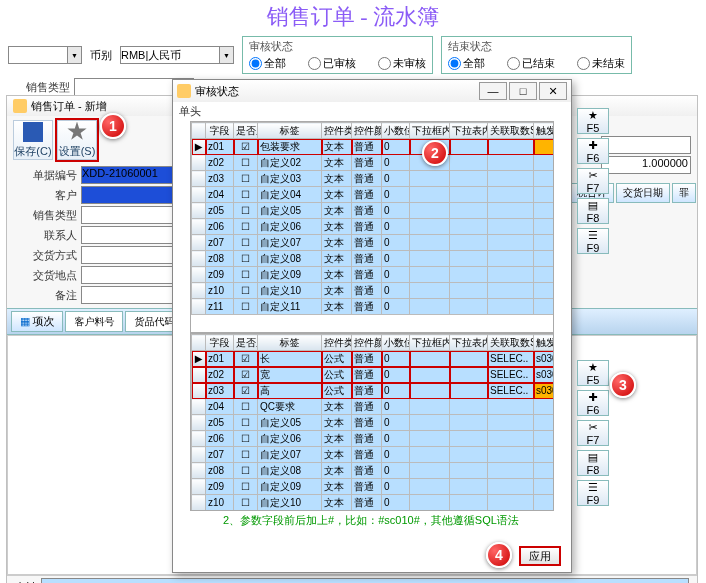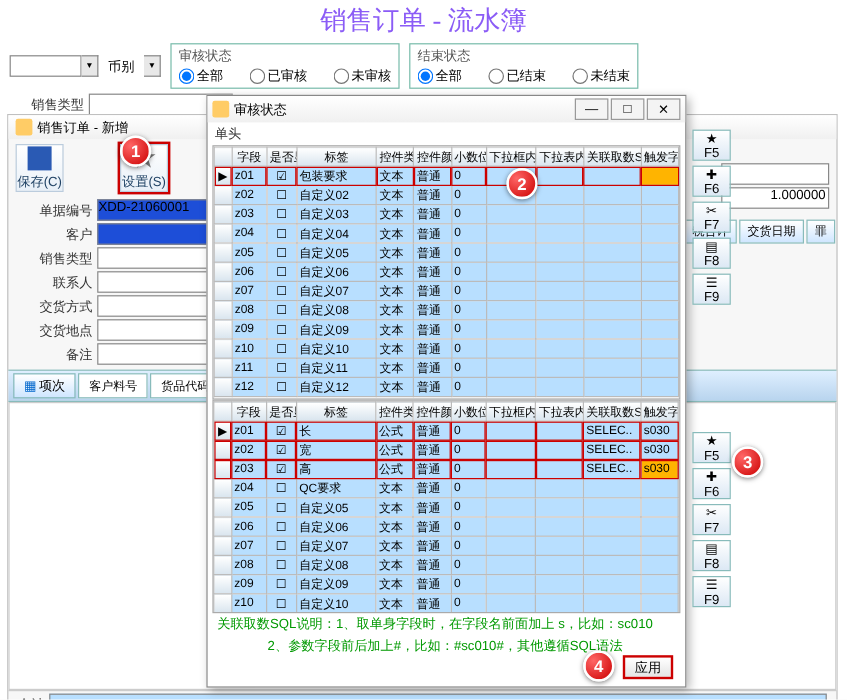--- a/index.html
+++ b/index.html
@@ -19,39 +19,39 @@
 .form-row .fld { border: 1px solid #888; height: 18px; width: 120px; background: #fff; }
 
 .main-window { position: absolute; left: 6px; top: 95px; width: 692px; border: 1px solid #c0c0c0; background: #f7f7f7; }
 .main-titlebar { background: linear-gradient(#fff,#f0f0f0); display: flex; align-items: center; padding: 2px 6px; height: 20px; gap: 4px; }
 .main-titlebar .ico { width: 14px; height: 14px; background: #ffcc66; border-radius: 2px; }
 .toolbar { display: flex; padding: 4px 6px; gap: 4px; }
 .tool-btn { width: 40px; height: 40px; border: 1px solid #bcd; background: linear-gradient(#fff,#e8f0f8); display: flex; flex-direction: column; align-items: center; justify-content: center; font-size: 10px; color: #246; cursor: pointer; }
 .tool-btn .ico { width: 20px; height: 20px; margin-bottom: 2px; }
 .tool-btn.save .ico { background: #2a5ab4; }
 .tool-btn.settings .ico { background: #777; clip-path: polygon(50% 0%, 61% 35%, 98% 35%, 68% 57%, 79% 91%, 50% 70%, 21% 91%, 32% 57%, 2% 35%, 39% 35%); }
-.tool-btn.settings { outline: 2px solid #c00; margin-left: 43px; }
+.tool-btn.settings { outline: 2px solid #c00; }
 .detail-form { padding: 2px 8px; }
 .detail-form .form-row .fld.blue { background: #1d4ed8; }
 .tabs { display: flex; background: linear-gradient(#dfefff,#b8d4ee); padding: 2px 4px; border-top: 1px solid #8bb; border-bottom: 1px solid #8bb; }
 .tabs .tab { padding: 2px 8px; background: #fff; border: 1px solid #8bb; margin-right: 2px; font-size: 10px; display: flex; align-items: center; gap: 2px; }
 .tabs .tab.active { background: linear-gradient(#fff,#cfe6ff); }
 .right-fields { position: absolute; right: 6px; top: 40px; }
 .right-fields .form-row .fld { width: 90px; text-align: right; padding-right: 2px; }
 .footer-row { display: flex; align-items: center; padding: 2px 8px; border-top: 1px solid #ccc; }
 .footer-row .lbl { text-align: right; margin-right: 4px;}
 .footer-row .fld { flex: 1; height: 18px; background: #b8dfff; border: 1px solid #888; }
 
 .dialog { position: absolute; left: 172px; top: 79px; width: 400px; height: 494px; background: #fff; border: 1px solid #888; box-shadow: 3px 3px 8px rgba(0,0,0,0.3); display: flex; flex-direction: column; }
 .dialog-titlebar { display: flex; align-items: center; background: linear-gradient(#fff,#f0f0f0); height: 22px; padding: 0 4px; }
 .dialog-titlebar .ico { width: 14px; height: 14px; background: #ffcc66; border-radius: 2px; margin-right: 4px; }
 .dialog-titlebar .title { flex: 1; }
 .dialog-titlebar .ctrl { width: 28px; height: 18px; border: 1px solid #999; background: #f4f4f4; margin-left: 2px; display: flex; align-items: center; justify-content: center; cursor: pointer; font-family: Arial; }
 .section-label { padding: 2px 6px; color: #333; font-size: 11px; }
-.grid-wrap { overflow: auto; border: 1px solid #aaa; margin: 0 4px; }
+.grid-wrap { overflow: auto; border: 1px solid #aaa; margin: 0 17px; }
 .grid { border-collapse: collapse; width: 100%; table-layout: fixed; }
 .grid th, .grid td { border: 1px solid #bbb; padding: 0 2px; height: 16px; font-size: 10px; overflow: hidden; white-space: nowrap; text-overflow: clip; }
 .grid th { background: linear-gradient(#fff,#d8e4ee); font-weight: normal; }
 .grid td.blue { background: #b8dfff; }
 .grid td.rowhead { background: linear-gradient(#fff,#d8e4ee); text-align: center; width: 14px; }
 .grid .hl-row td { outline: 1px solid #c00; outline-offset: -1px; }
 .grid .hl-cell { background: #ffb400 !important; color: #000; }
 .grid tbody tr td:nth-child(3) { text-align: center; }
 .side-btns { position: absolute; display: flex; flex-direction: column; gap: 4px; }
 .side-btns.top { right: -38px; top: 28px; }
@@ -70,20 +70,21 @@
 
 <div class="page-title">销售订单 - 流水簿</div>
 
 <div class="topbar">
   <div class="combo">
       <input class="input-sm" style="">
       <span class="arrow">▼</span>
     </div>
   <span>币别</span>
   <div class="combo">
+      <input class="input-sm" style="width: 100px;" value="RMB|人民币">
       <span class="arrow">▼</span>
     </div>
   <div class="status-box">
     <div class="title">审核状态</div>
     <div class="radio-group">
       <label>
           <input type="radio" checked="" style=""> 
           <span>全部</span>
         </label>
       <label>
@@ -371,33 +372,20 @@
             <td class="blue"></td>
             <td class="blue"></td>
             <td class="blue"></td>
             <td class="blue"></td>
           </tr>
           <tr>
             <td class="rowhead"></td>
             <td class="blue">z11</td>
             <td class="blue">☐</td>
             <td class="blue">自定义11</td>
-            <td class="blue">文本</td>
-            <td class="blue">普通</td>
-            <td class="blue">0</td>
-            <td class="blue"></td>
-            <td class="blue"></td>
-            <td class="blue"></td>
-            <td class="blue"></td>
-          </tr>
-          <tr>
-            <td class="rowhead"></td>
-            <td class="blue">z12</td>
-            <td class="blue">☐</td>
-            <td class="blue">自定义12</td>
             <td class="blue">文本</td>
             <td class="blue">普通</td>
             <td class="blue">0</td>
             <td class="blue"></td>
             <td class="blue"></td>
             <td class="blue"></td>
             <td class="blue"></td>
           </tr>
         </tbody>
     </table>
@@ -574,21 +562,20 @@
             <td class="blue">0</td>
             <td class="blue"></td>
             <td class="blue"></td>
             <td class="blue"></td>
             <td class="blue"></td>
           </tr>
         </tbody>
     </table>
   </div>
 
-  <div class="help-text">关联取数SQL说明：1、取单身字段时，在字段名前面加上 s，比如：sc010</div>
   <div class="help-text" style="padding-left:50px">2、参数字段前后加上#，比如：#sc010#，其他遵循SQL语法</div>
   <div class="apply-btn">应用</div>
 
   <div class="side-btns top">
     <div class="side-btn">
         <span>★</span>
         <span>F5</span>
       </div>
     <div class="side-btn">
         <span>✚</span>

